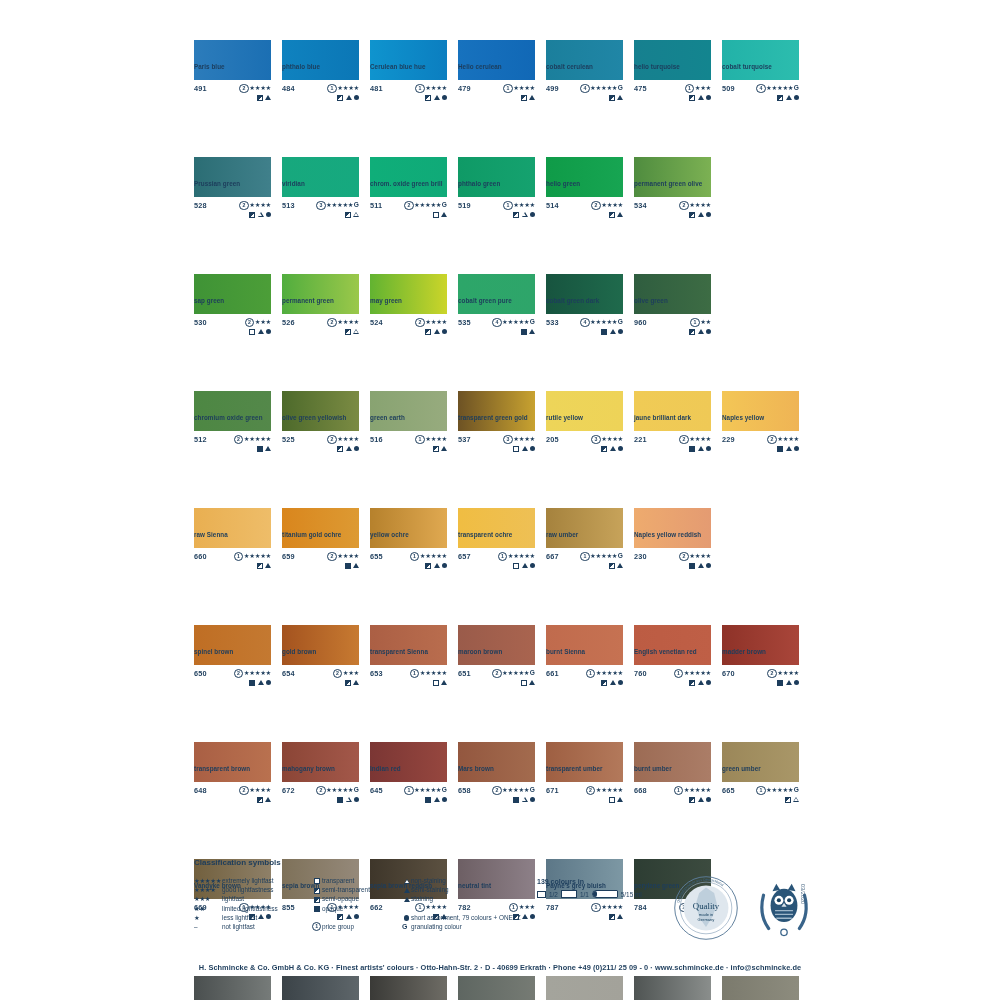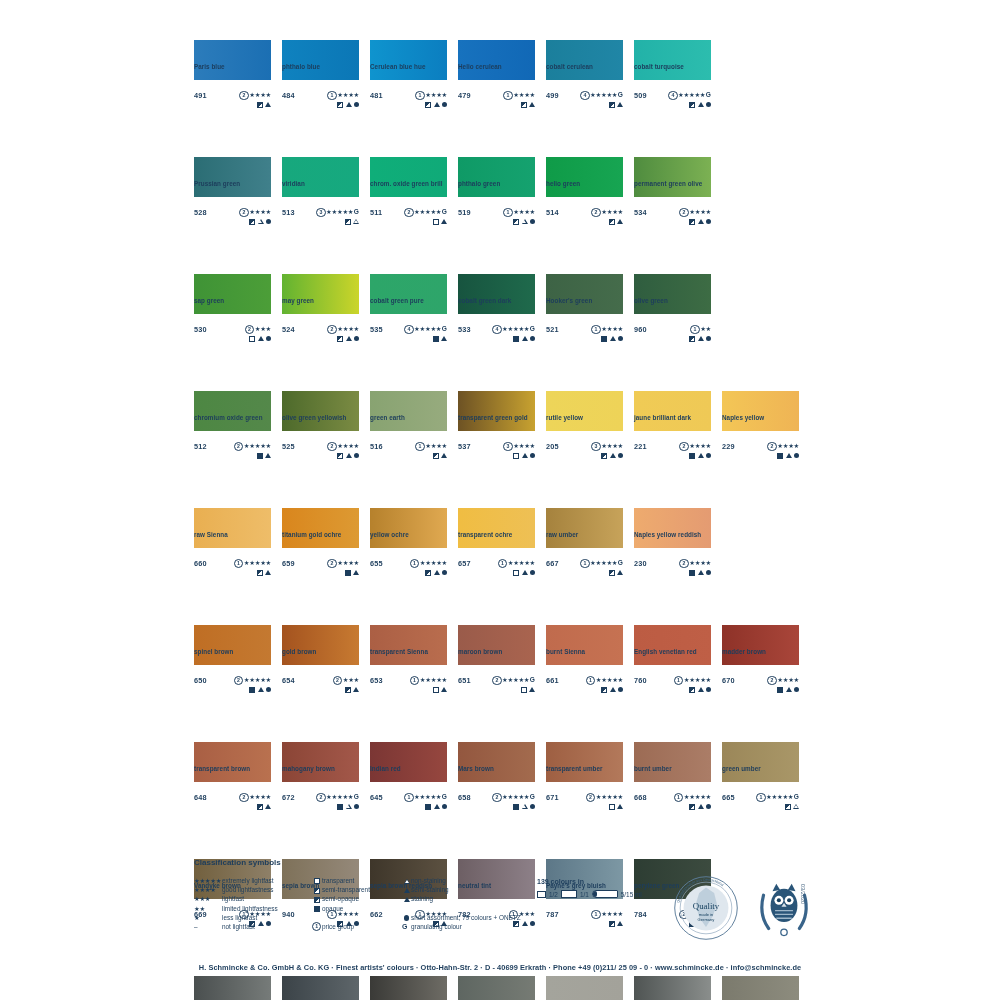--- a/index.html
+++ b/index.html
@@ -8,21 +8,21 @@
     font-family:"Liberation Sans","DejaVu Sans",sans-serif;
     color:#1d3d5c;overflow:hidden;position:relative;
   }
   #sheet{position:absolute;left:0;top:0;width:1000px;height:1000px;}
 
   
   #grid{position:absolute;left:194px;top:40px;width:620px;}
   .row{display:flex;gap:11px;margin-bottom:38px;height:79px;}
   .cell{width:77px;position:relative;}
   .chip{width:77px;height:40px;display:block;border:0;}
-  .meta{position:relative;height:22px;margin-top:11px;}
+  .meta{position:relative;height:22px;margin-top:4px;}
   .code{position:absolute;left:0;top:0;font-size:7.3px;font-weight:bold;letter-spacing:.15px;color:#1d3d5c;}
   .rightblk{position:absolute;right:0;top:0;text-align:right;line-height:7.6px;}
   .pg{display:inline-block;width:7.4px;height:7.4px;line-height:7.2px;border:1px solid #1d3d5c;border-radius:50%;
       font-size:5.2px;text-align:center;vertical-align:top;margin-right:.6px;font-weight:bold;}
   .stars{font-size:6.4px;letter-spacing:-.3px;vertical-align:top;}
   .gchar{font-size:6.6px;font-weight:bold;vertical-align:top;margin-left:.6px;}
   .syms{display:block;margin-top:1.2px;font-size:0;line-height:0;text-align:right;}
   .nm{position:absolute;left:0;top:23px;font-size:6.3px;font-weight:bold;letter-spacing:.05px;white-space:nowrap;color:#1d3d5c;}
 
   
@@ -136,20 +136,31 @@
           <div class="meta">
             <span class="code">499</span>
             <div class="rightblk">
               <div><span class="pg">4</span><span class="stars">★★★★★</span><span class="gchar">G</span></div>
               <span class="syms"><span class="sym semiopaque"></span><span class="sym semistaining"></span></span>
             </div>
           </div>
           <div class="nm">cobalt cerulean</div>
         </div>
         <div class="cell">
+          <span class="chip" style="background: linear-gradient(90deg, rgb(22, 128, 143) 0%, rgb(19, 133, 143) 100%);"></span>
+          <div class="meta">
+            <span class="code">475</span>
+            <div class="rightblk">
+              <div><span class="pg">1</span><span class="stars">★★★</span></div>
+              <span class="syms"><span class="sym semitransparent"></span><span class="sym staining"></span><span class="sym short"></span></span>
+            </div>
+          </div>
+          <div class="nm">helio turquoise</div>
+        </div>
+        <div class="cell">
           <span class="chip" style="background: linear-gradient(90deg, rgb(34, 178, 168) 0%, rgb(44, 189, 174) 100%);"></span>
           <div class="meta">
             <span class="code">509</span>
             <div class="rightblk">
               <div><span class="pg">4</span><span class="stars">★★★★★</span><span class="gchar">G</span></div>
               <span class="syms"><span class="sym semiopaque"></span><span class="sym semistaining"></span><span class="sym short"></span></span>
             </div>
           </div>
           <div class="nm">cobalt turquoise</div>
         </div>
@@ -228,20 +239,31 @@
           <div class="meta">
             <span class="code">530</span>
             <div class="rightblk">
               <div><span class="pg">2</span><span class="stars">★★★</span></div>
               <span class="syms"><span class="sym transparent"></span><span class="sym semistaining"></span><span class="sym short"></span></span>
             </div>
           </div>
           <div class="nm">sap green</div>
         </div>
         <div class="cell">
+          <span class="chip" style="background: linear-gradient(90deg, rgb(81, 173, 62) 0%, rgb(155, 200, 74) 100%);"></span>
+          <div class="meta">
+            <span class="code">526</span>
+            <div class="rightblk">
+              <div><span class="pg">2</span><span class="stars">★★★★</span></div>
+              <span class="syms"><span class="sym semitransparent"></span><span class="sym nonstaining"></span></span>
+            </div>
+          </div>
+          <div class="nm">permanent green</div>
+        </div>
+        <div class="cell">
           <span class="chip" style="background: linear-gradient(90deg, rgb(98, 179, 49) 0%, rgb(203, 213, 42) 100%);"></span>
           <div class="meta">
             <span class="code">524</span>
             <div class="rightblk">
               <div><span class="pg">2</span><span class="stars">★★★★</span></div>
               <span class="syms"><span class="sym semitransparent"></span><span class="sym semistaining"></span><span class="sym short"></span></span>
             </div>
           </div>
           <div class="nm">may green</div>
         </div>
@@ -261,31 +283,20 @@
           <div class="meta">
             <span class="code">533</span>
             <div class="rightblk">
               <div><span class="pg">4</span><span class="stars">★★★★★</span><span class="gchar">G</span></div>
               <span class="syms"><span class="sym opaque"></span><span class="sym staining"></span><span class="sym short"></span></span>
             </div>
           </div>
           <div class="nm">cobalt green dark</div>
         </div>
         <div class="cell">
-          <span class="chip" style="background: linear-gradient(90deg, rgb(61, 99, 69) 0%, rgb(69, 108, 75) 100%);"></span>
-          <div class="meta">
-            <span class="code">521</span>
-            <div class="rightblk">
-              <div><span class="pg">1</span><span class="stars">★★★★</span></div>
-              <span class="syms"><span class="sym opaque"></span><span class="sym staining"></span><span class="sym short"></span></span>
-            </div>
-          </div>
-          <div class="nm">Hooker's green</div>
-        </div>
-        <div class="cell">
           <span class="chip" style="background: linear-gradient(90deg, rgb(47, 93, 63) 0%, rgb(61, 108, 68) 100%);"></span>
           <div class="meta">
             <span class="code">960</span>
             <div class="rightblk">
               <div><span class="pg">1</span><span class="stars">★★</span></div>
               <span class="syms"><span class="sym semiopaque"></span><span class="sym semistaining"></span><span class="sym short"></span></span>
             </div>
           </div>
           <div class="nm">olive green</div>
         </div>
@@ -603,21 +614,21 @@
             <div class="rightblk">
               <div><span class="pg">1</span><span class="stars">★★★★</span></div>
               <span class="syms"><span class="sym semiopaque"></span><span class="sym semistaining"></span><span class="sym short"></span></span>
             </div>
           </div>
           <div class="nm">Vandyke brown</div>
         </div>
         <div class="cell">
           <span class="chip" style="background: linear-gradient(90deg, rgb(126, 113, 89) 0%, rgb(149, 137, 122) 100%);"></span>
           <div class="meta">
-            <span class="code">940</span>
+            <span class="code">855</span>
             <div class="rightblk">
               <div><span class="pg">1</span><span class="stars">★★★★</span></div>
               <span class="syms"><span class="sym semiopaque"></span><span class="sym semistaining"></span><span class="sym short"></span></span>
             </div>
           </div>
           <div class="nm">sepia brown</div>
         </div>
         <div class="cell">
           <span class="chip" style="background: linear-gradient(90deg, rgb(62, 54, 42) 0%, rgb(92, 81, 65) 100%);"></span>
           <div class="meta">

